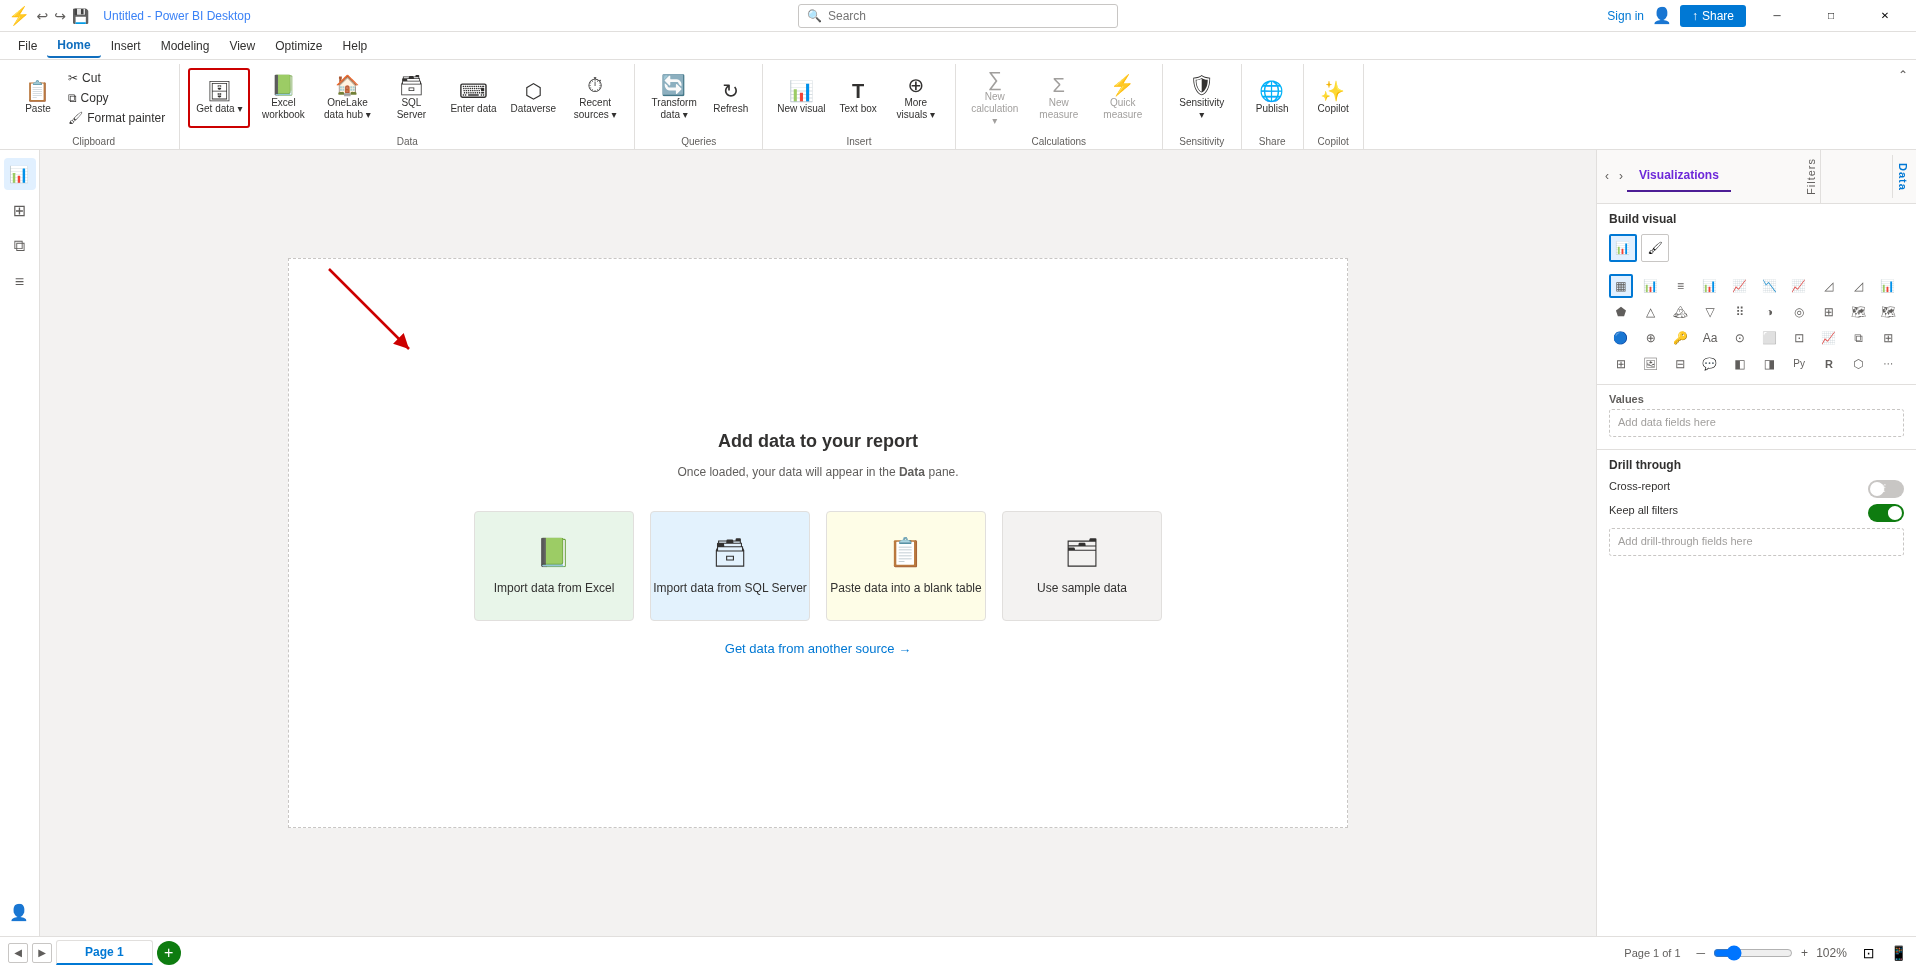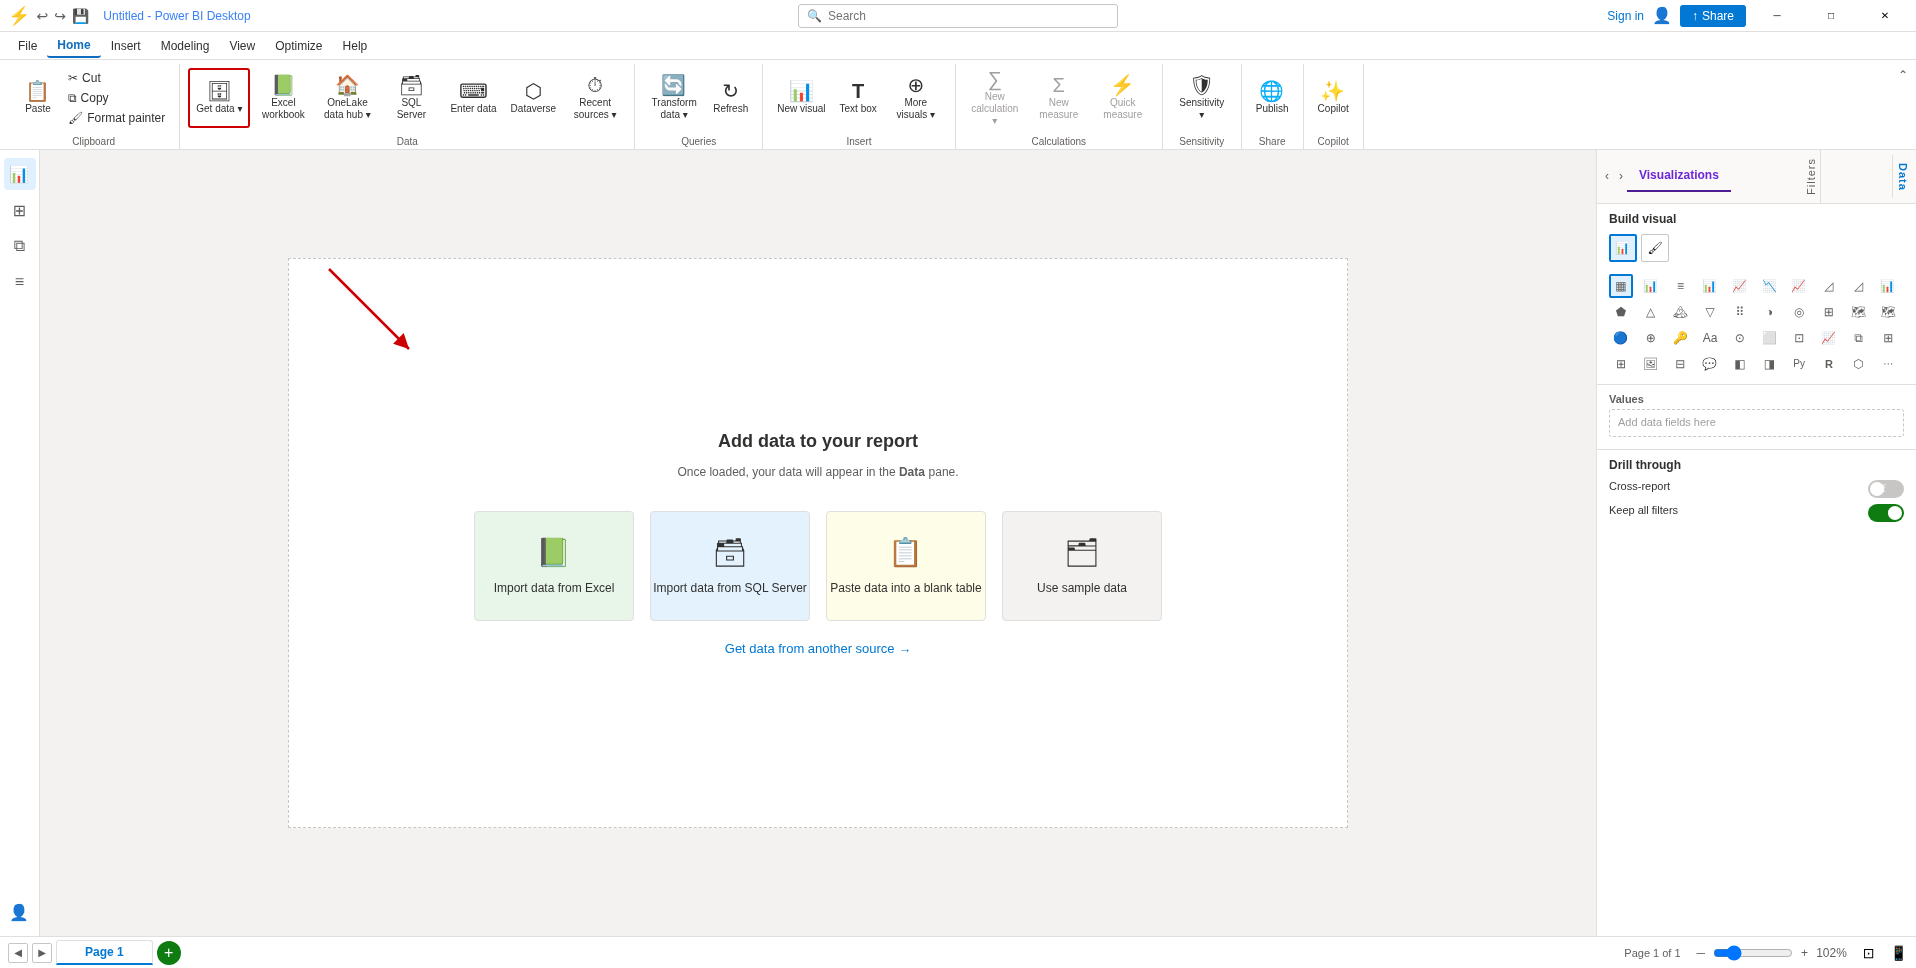--- a/index.html
+++ b/index.html
@@ -559,20 +559,21 @@
             <span class="toggle-label">Off</span>
           </div>
         </div>
         <div class="drill-row">
           <span class="drill-label">Keep all filters</span>
           <div class="toggle on">
             <div class="toggle-thumb"></div>
             <span class="toggle-label">On</span>
           </div>
         </div>
+        <div class="drill-fields-drop">Add drill-through fields here</div>
       </div>
     </div>
   </div>
 </div>
 
 <div class="bottom-bar">
   <div class="page-tabs">
     <div class="page-nav-btn">◀</div>
     <div class="page-nav-btn">▶</div>
     <div class="page-tab active">Page 1</div>

